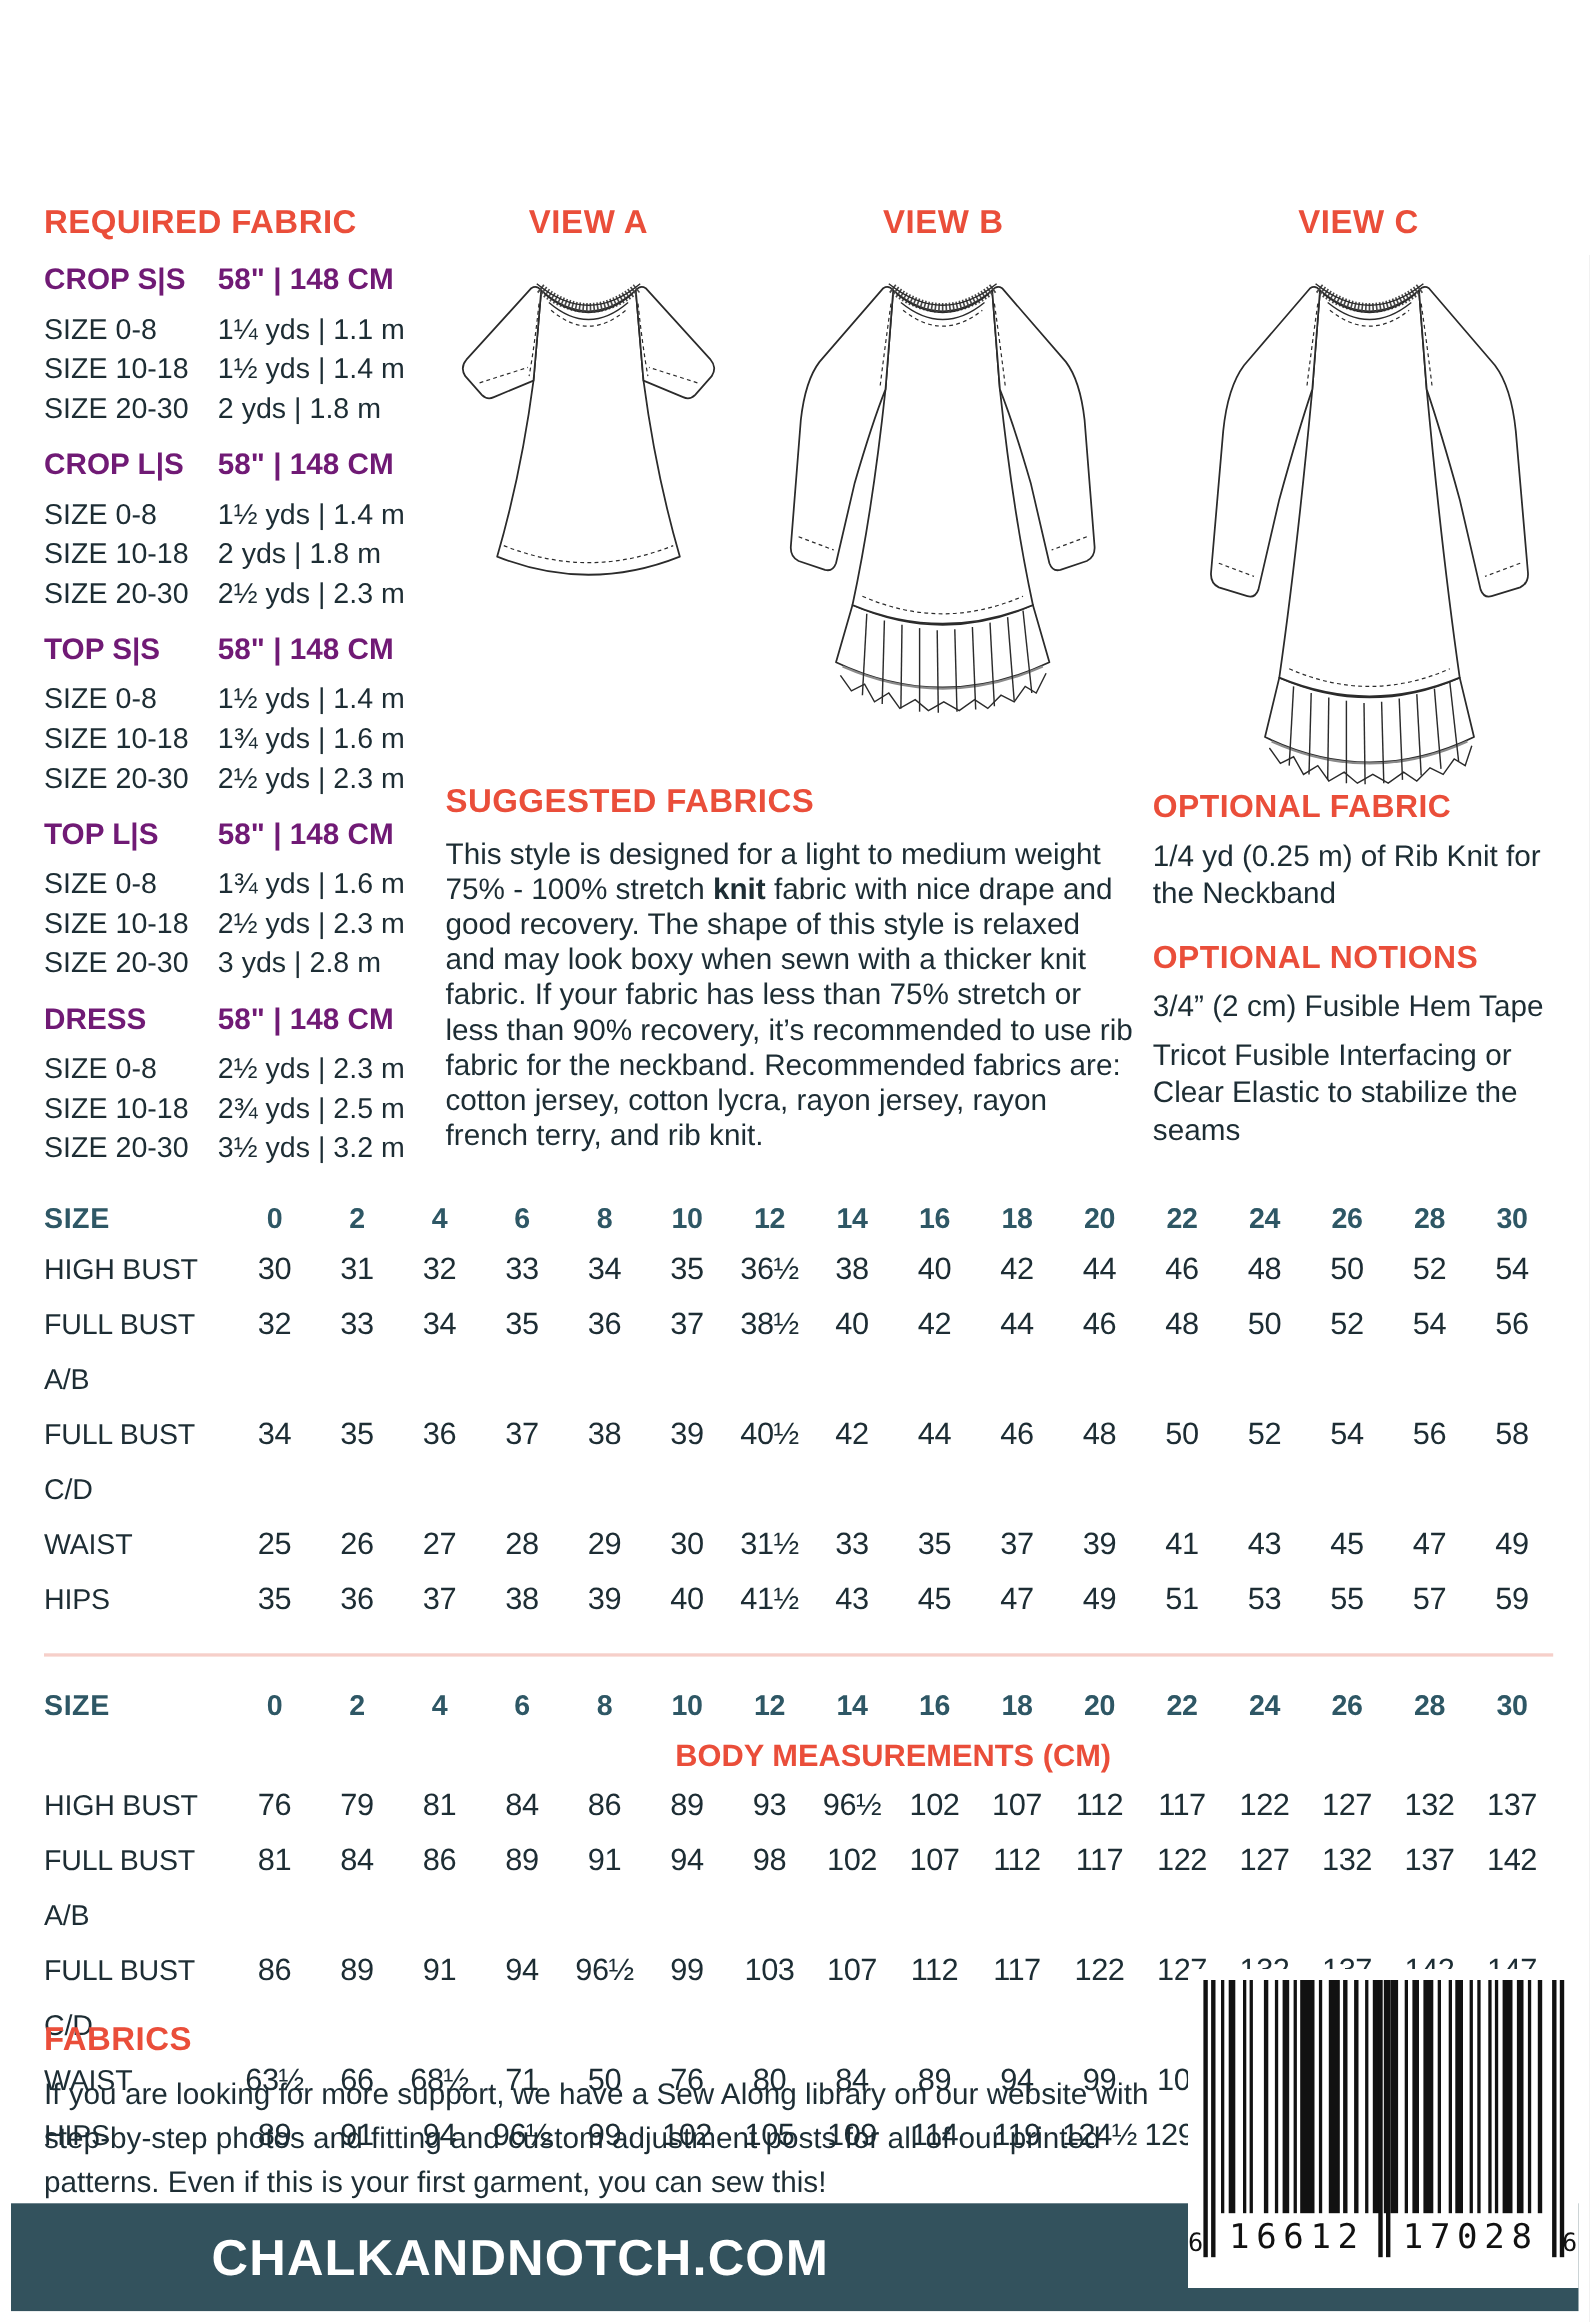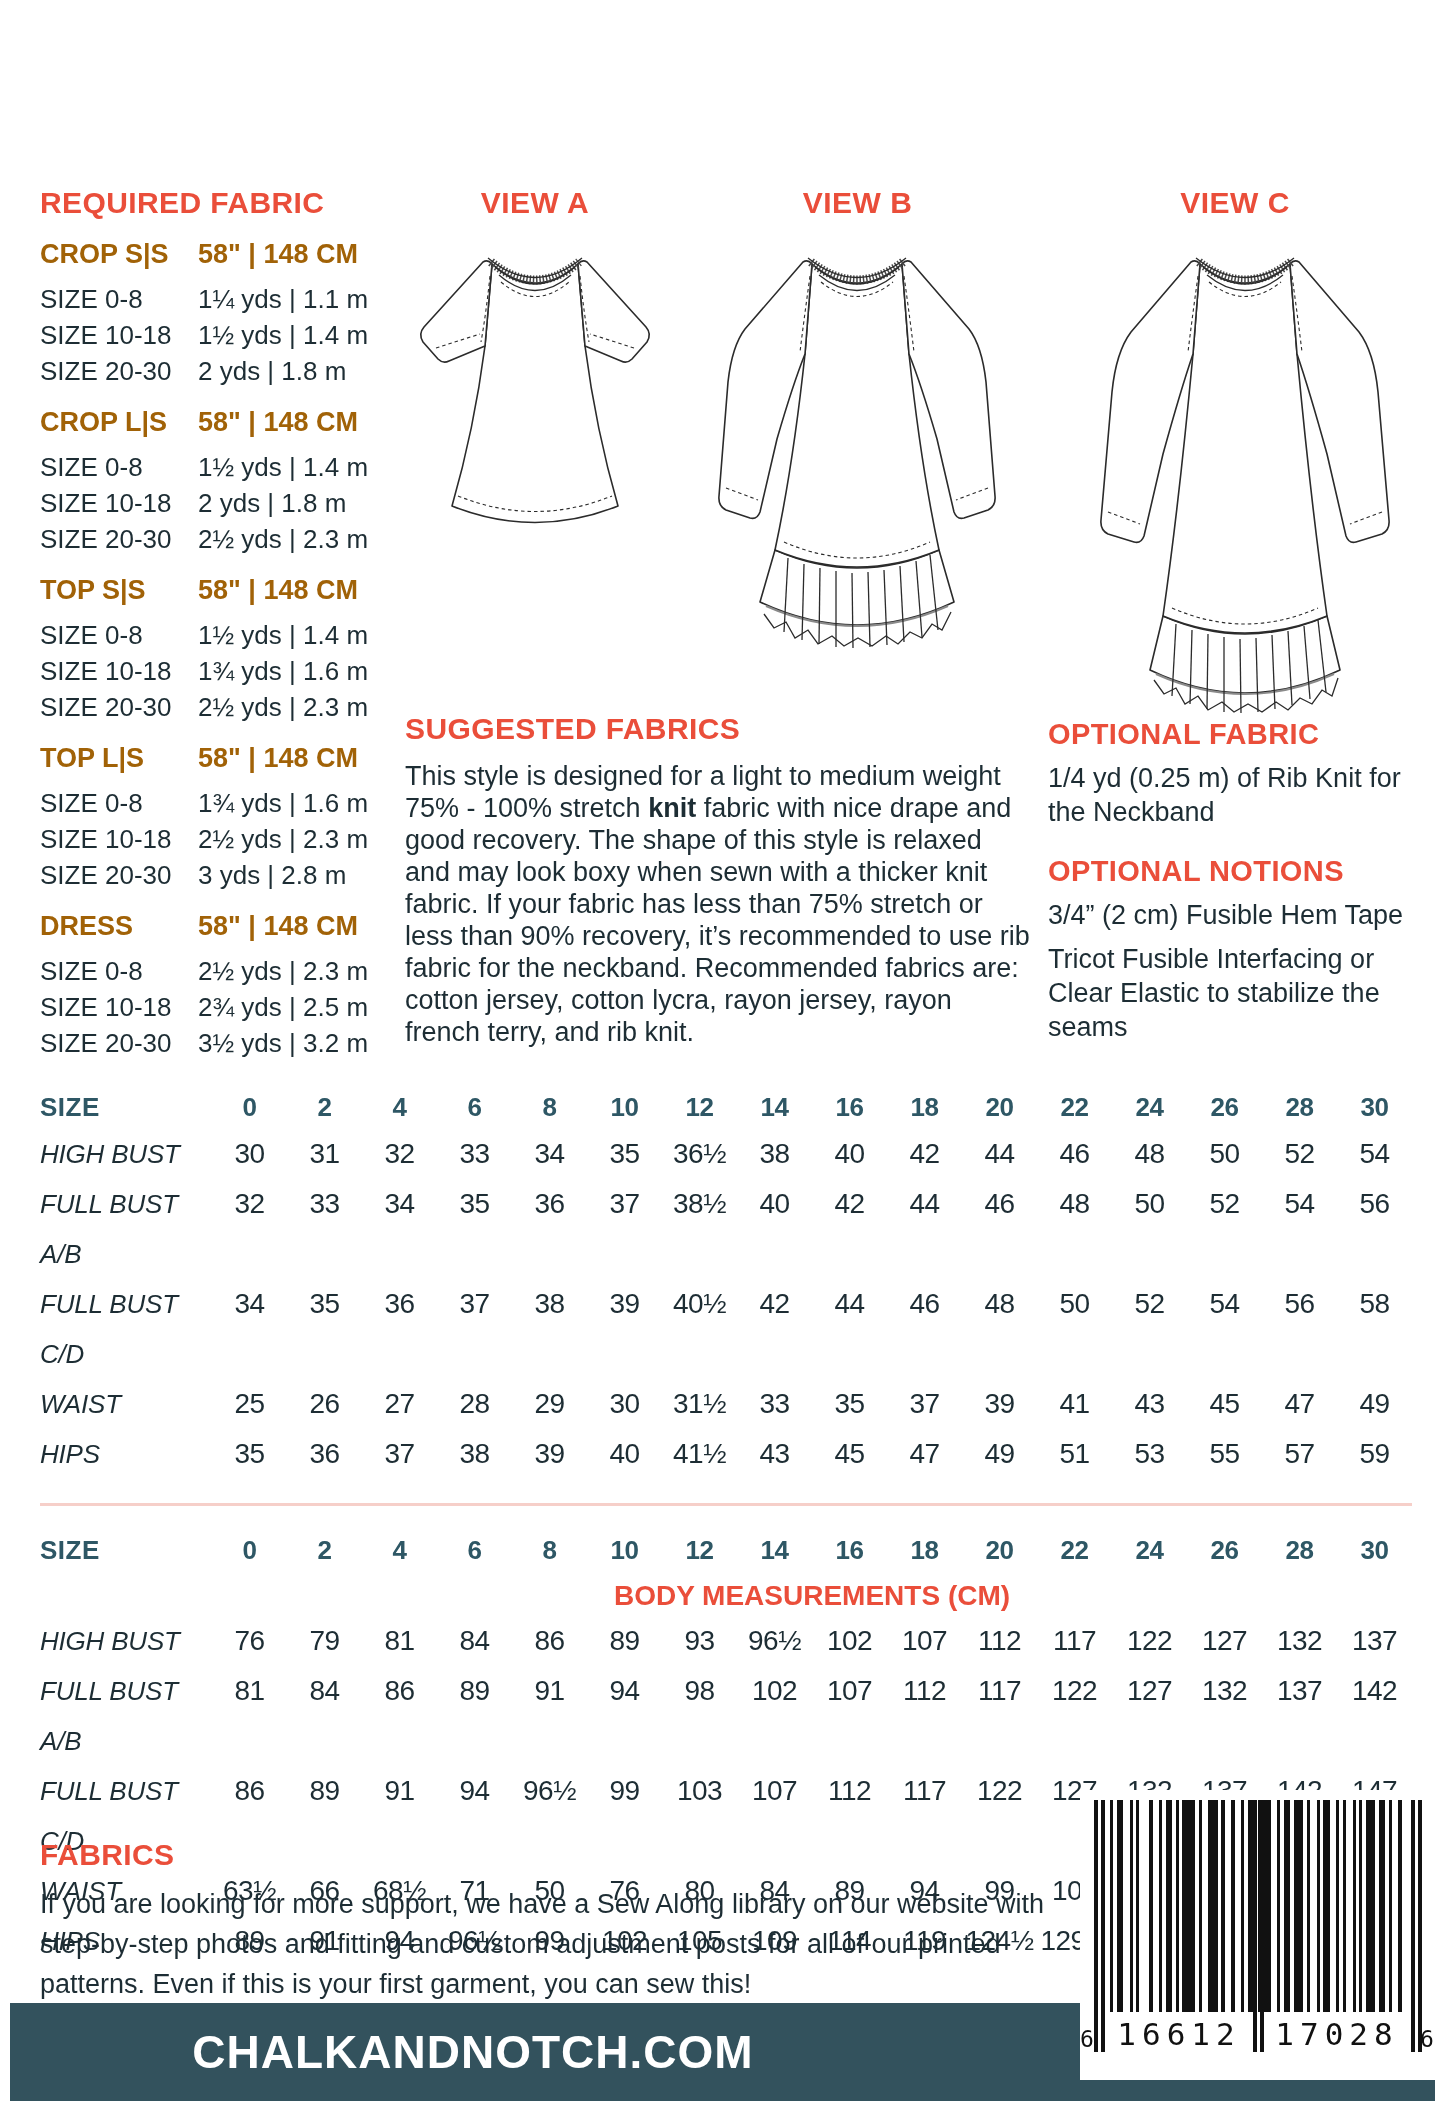--- a/index.html
+++ b/index.html
@@ -16,21 +16,21 @@
   .footer{top:2003px;height:98px;}
   .footer .site{position:absolute;left:0;top:0;width:926px;height:98px;line-height:98px;
                 text-align:center;font-size:46px;font-weight:700;letter-spacing:1px;color:#ffffff;}
 
   
   .orange-h{color:#ea4e3a;font-weight:700;font-size:30px;letter-spacing:.4px;}
 
   
   .fabric-col{position:absolute;left:40px;top:186px;width:340px;}
   .fabric-col .orange-h{margin-bottom:16px;}
-  .fab-head{display:flex;font-weight:700;color:#a16207;font-size:27px;line-height:36px;margin-bottom:9px;}
+  .fab-head{display:flex;font-weight:700;color:#701a75;font-size:27px;line-height:36px;margin-bottom:9px;}
   .fab-head .fname{width:158px;}
   .fab-row{display:flex;font-size:26px;line-height:36px;color:#1d2d34;}
   .fab-row .flabel{width:158px;}
   .fab-group{margin-bottom:15px;}
 
   
   .view{position:absolute;text-align:center;}
   .view-label{font-size:30px;font-weight:700;color:#ea4e3a;letter-spacing:.5px;}
   .view svg{margin-top:14px;}
   .v-a{left:390px;top:186px;width:290px;}
@@ -48,21 +48,21 @@
 
   
   .tables{position:absolute;left:40px;top:1085px;width:1372px;}
   .trow{display:grid;grid-template-columns:172px repeat(16,1fr);}
   .size-row{font-size:26px;font-weight:700;color:#2e5765;line-height:44px;}
   .size-row .cell,.mrow .cell{text-align:center;letter-spacing:-.5px;}
   .size-row .lbl{text-align:left;letter-spacing:.5px;}
   .tbl-title{margin-left:172px;text-align:center;font-size:28px;font-weight:700;color:#ea4e3a;
              line-height:40px;margin-top:4px;}
   .mrow{font-size:28px;line-height:50px;color:#1d2d34;}
-  .mrow .lbl{text-align:left;font-size:26px;letter-spacing:-.2px;font-style:italic;}
+  .mrow .lbl{text-align:left;font-size:26px;letter-spacing:-.2px;}
   .tbl-divider{height:3px;background:#f6cfc9;margin-top:24px;}
   .size-table.second{margin-top:22px;}
 
   
   .support{position:absolute;left:40px;top:1838px;width:1025px;}
   .support p{margin:12px 0 0 0;font-size:27px;line-height:40px;}
 
   
   .barcode{position:absolute;left:1080px;top:1790px;width:355px;height:290px;background:#ffffff;z-index:5;}
   .bars{position:absolute;left:30px;right:30px;top:10px;height:212px;}

